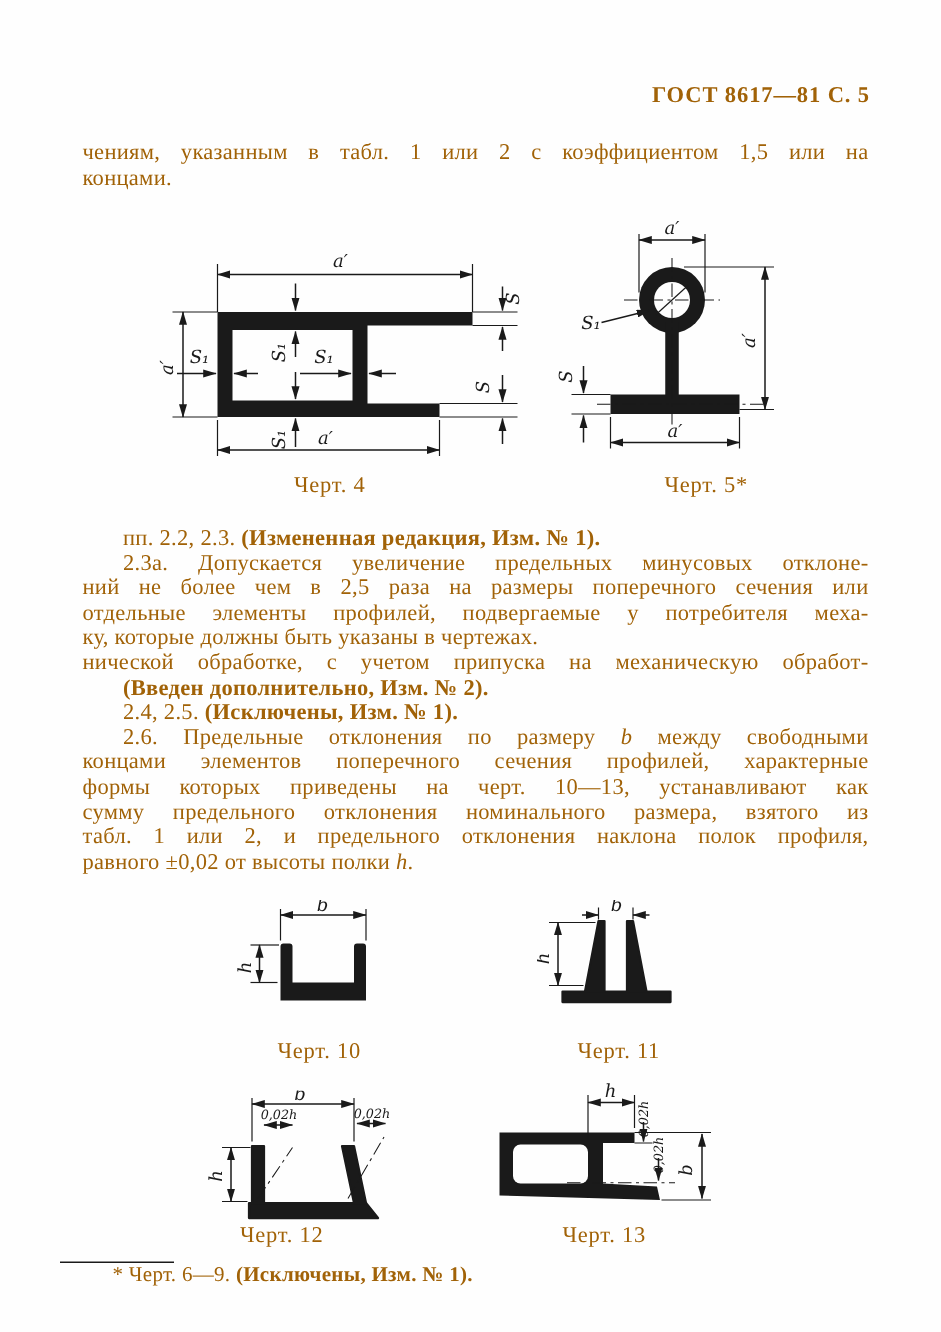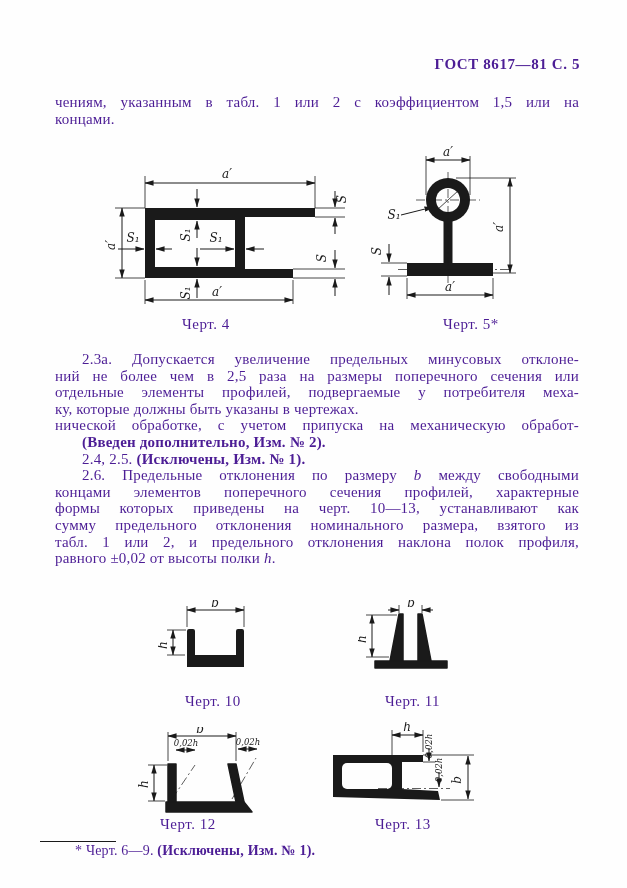--- a/index.html
+++ b/index.html
@@ -1,37 +1,37 @@
 <!DOCTYPE html>
 <html><head>
 <meta charset="utf-8">
 <style>
   html,body{margin:0;padding:0;background:#ffffff;}
   .page{
     position:relative;width:627px;height:888px;background:#fefefe;
-    font-family:"Liberation Serif",serif;color:#4c1d95;overflow:hidden;
+    font-family:"Liberation Serif",serif;color:#a16207;overflow:hidden;
   }
   .header{
     position:absolute;top:56px;right:47px;
     font-size:15px;font-weight:bold;letter-spacing:0.6px;white-space:nowrap;
   }
   .textblock{position:absolute;left:55px;width:524px;font-size:15px;line-height:16.6px;letter-spacing:0.2px;font-family:Liberation Serif, serif;}
   .tb-intro{top:94px;}
   .tb-body{top:351px;}
   .tb-footnote{top:843px;left:75px;width:420px;font-size:14px;line-height:16px;}
   .para .line{text-align:justify;text-align-last:justify;white-space:normal;}
   .para .line.last{text-align-last:left;}
   .para .line:first-child{text-indent:27px;}
   .para.no-indent .line:first-child{text-indent:0;}
   .b{font-weight:bold;}
   .i{font-style:italic;}
   .fig{position:absolute;}
   .fig svg{display:block;}
   .caption{position:absolute;font-size:15px;letter-spacing:0.5px;white-space:nowrap;}
-  .cap4{left:182px;top:316px;text-align:right;}
+  .cap4{left:196px;top:316px;text-align:right;}
   .cap5{left:422px;top:316px;margin-left:21px;}
   .cap10{left:185px;top:693px;}
   .cap11{left:385px;top:693px;}
   .cap12{left:160px;top:816px;}
   .cap13{left:375px;top:816px;}
   .footnote-rule{position:absolute;left:40px;top:841px;width:76px;border-top:1.5px solid #1a1a1a;}
   
   .profile{fill:#1a1a1a;stroke:none;}
   .pstroke{fill:#1a1a1a;stroke:#1a1a1a;stroke-width:1.5;stroke-linejoin:round;}
   .dim{stroke:#1a1a1a;stroke-width:1;fill:none;}
@@ -160,20 +160,23 @@
         <text class="lbl" x="11" y="106" text-anchor="middle" transform="rotate(-90 11 106)">S</text>
       </g>
     </svg>
   </div>
 
   <div class="caption cap4">Черт. 4</div>
   <div class="caption cap5">Черт. 5*</div>
 
   <div class="textblock tb-body">
       <div class="para">
+        <div class="line last"><span>пп. 2.2, 2.3. </span><span class="b">(Измененная редакция, Изм. № 1).</span></div>
+      </div>
+      <div class="para">
         <div class="line"><span>2.3а. Допускается увеличение предельных минусовых отклоне-</span></div>
         <div class="line"><span>ний не более чем в 2,5 раза на размеры поперечного сечения или</span></div>
         <div class="line"><span>отдельные элементы профилей, подвергаемые у потребителя меха-</span></div>
         <div class="line last"><span>ку, которые должны быть указаны в чертежах.</span></div>
         <div class="line"><span>нической обработке, с учетом припуска на механическую обработ-</span></div>
       </div>
       <div class="para">
         <div class="line last"><span class="b">(Введен дополнительно, Изм. № 2).</span></div>
       </div>
       <div class="para">

